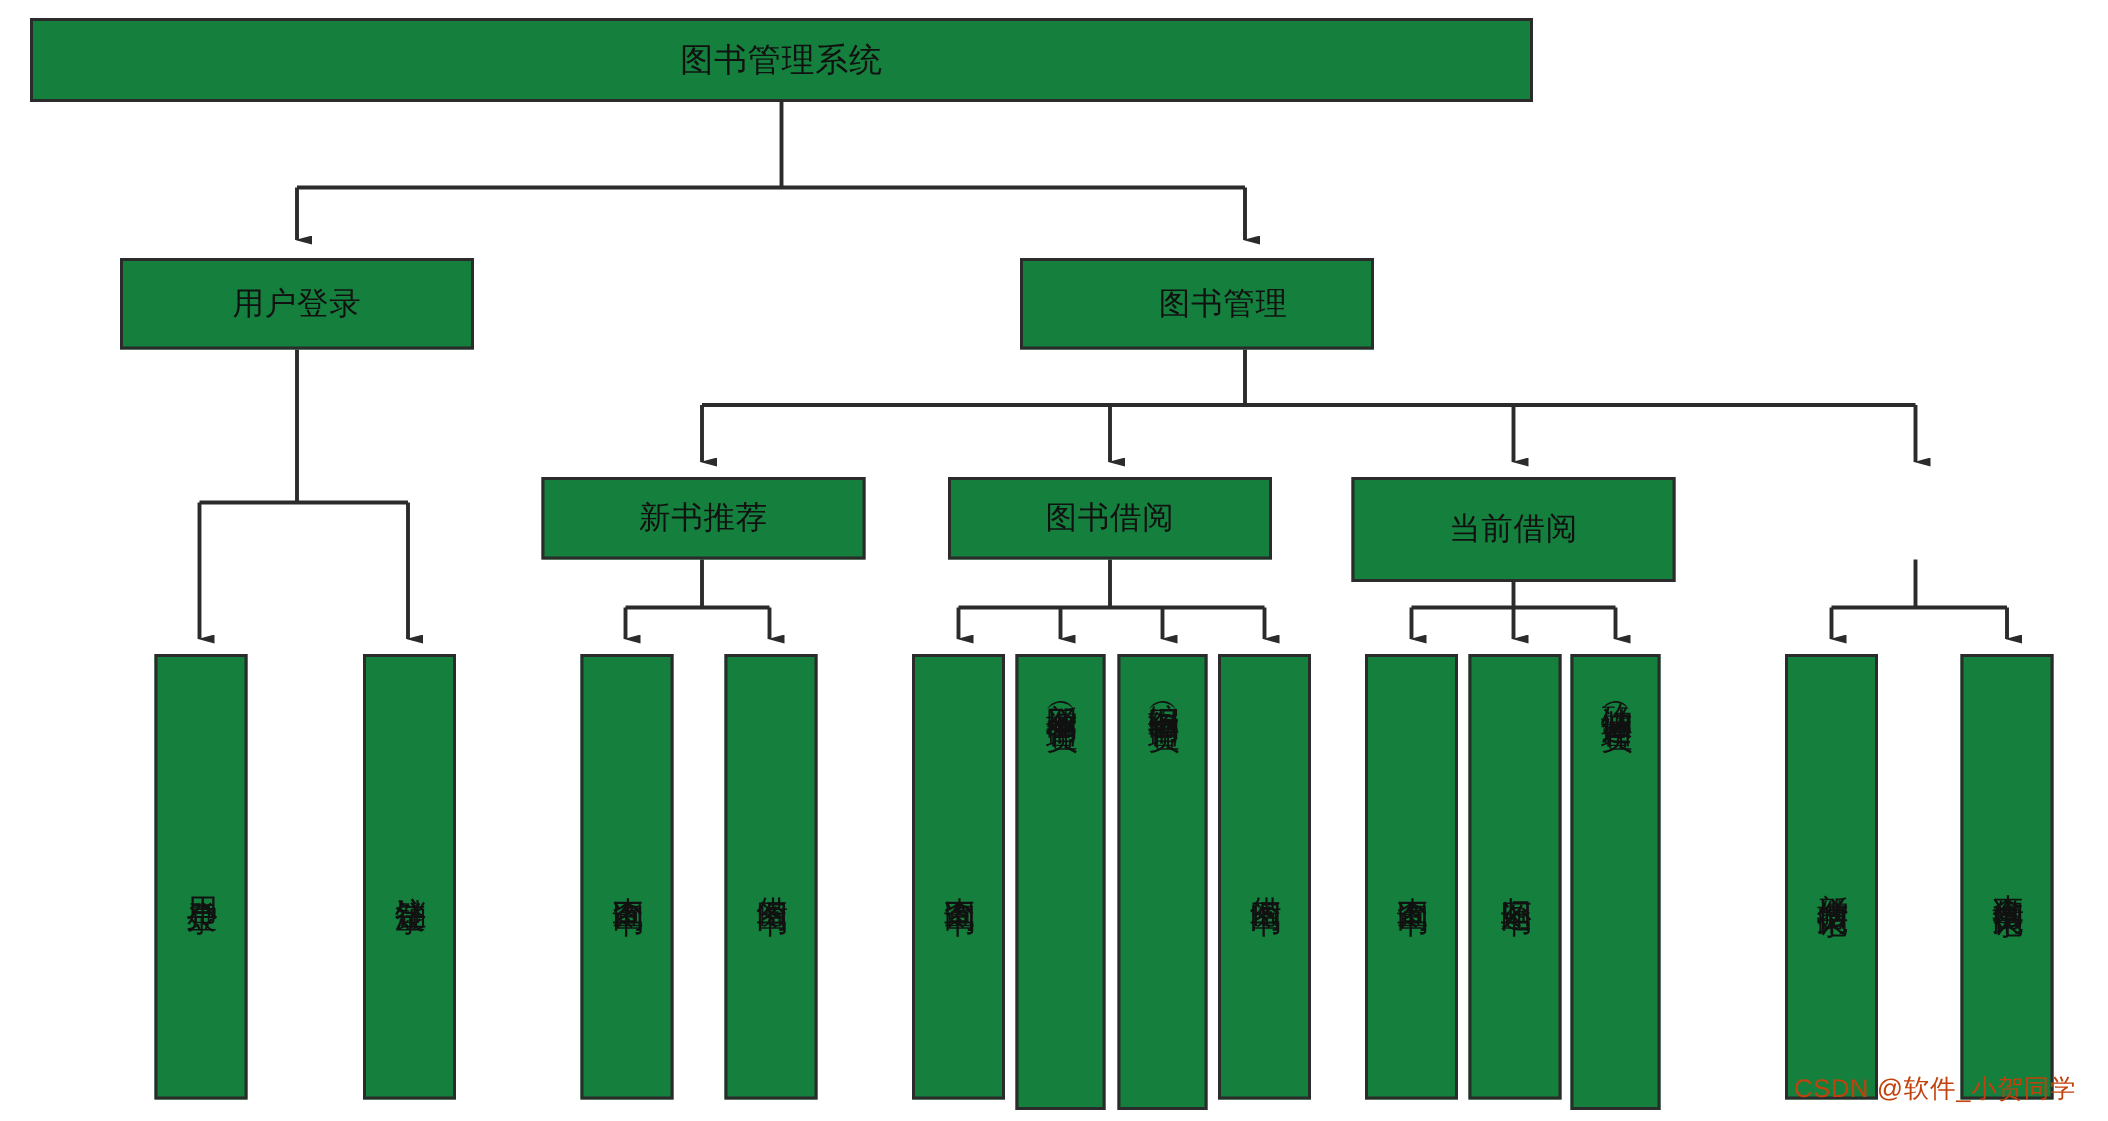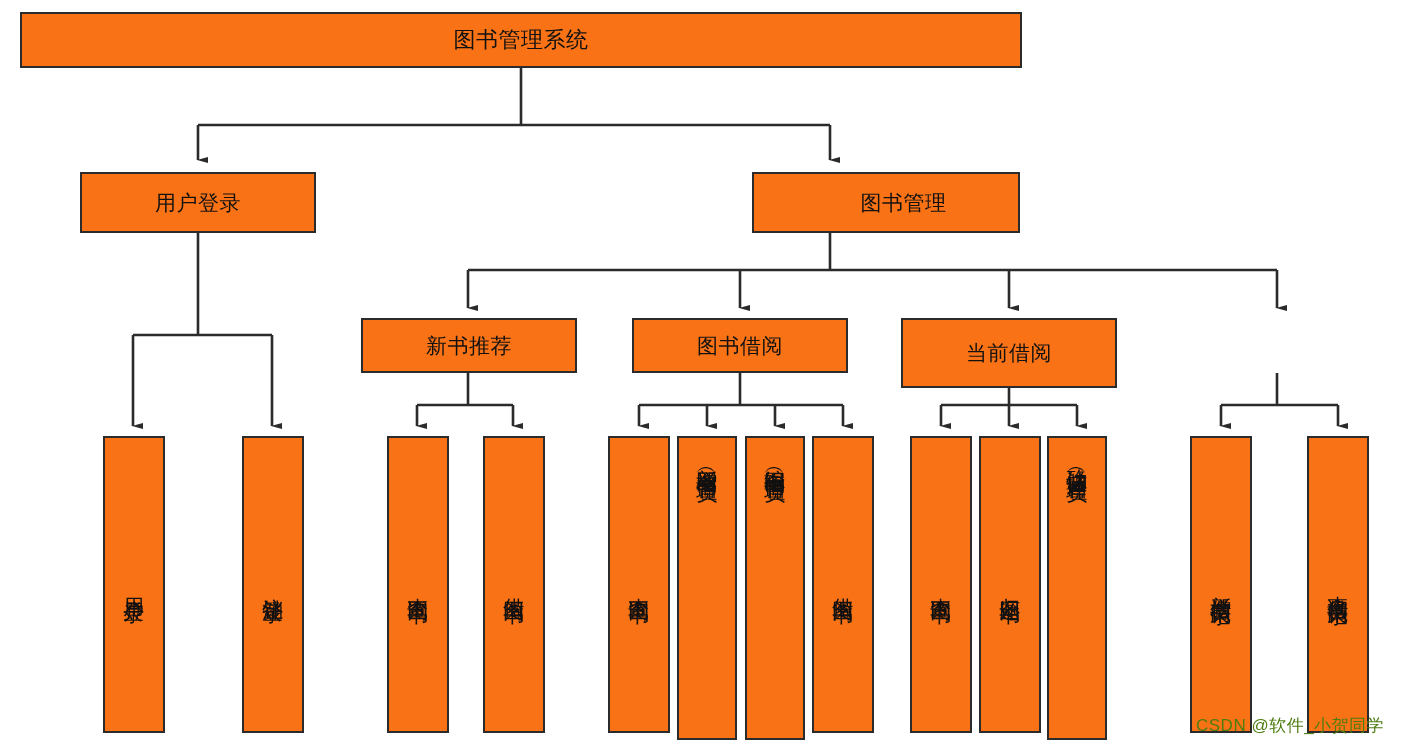--- a/index.html
+++ b/index.html
@@ -22,21 +22,21 @@
     position: absolute;
     left: 0;
     top: 0;
     width: 1405px;
     height: 747px;
     pointer-events: none;
   }
   .node {
     position: absolute;
     box-sizing: border-box;
-    background: #f97316;
+    background: #15803d;
     border: 2.5px solid #2b2b2b;
     display: flex;
     align-items: center;
     justify-content: center;
     text-align: center;
   }
   .node-h {
     font-size: 21px;
     line-height: 1.1;
     letter-spacing: 0.5px;
@@ -60,21 +60,21 @@
   }
   .leaf.midtext {
     align-items: center;
     padding-top: 0;
   }
   .watermark {
     position: absolute;
     left: 1196px;
     top: 714px;
     font-size: 17px;
-    color: #4d7c0f;
+    color: #c2410c;
     white-space: nowrap;
     letter-spacing: 0.5px;
   }
 </style>
 </head>
 <body>
 
 <div id="canvas">
 
   <svg id="wires" viewBox="0 0 1405 747" xmlns="http://www.w3.org/2000/svg">
@@ -127,21 +127,21 @@
     </g>
   </svg>
 
   <div class="node node-h node-root" style="left:20px; top:12px; width:1002px; height:56px;">
     <span>图书管理系统</span>
   </div>
 
   <div class="node node-h" style="left:80px; top:172px; width:236px; height:61px;">
     <span>用户登录</span>
   </div>
-  <div class="node node-h" style="left:752px; top:172px; width:268px; height:61px;padding-left:35px;">
+  <div class="node node-h" style="left:680px; top:172px; width:236px; height:61px;padding-left:35px;">
     <span>图书管理</span>
   </div>
 
   <div class="node node-h" style="left:361px; top:318px; width:216px; height:55px;text-align:right;">
     <span>新书推荐</span>
   </div>
   <div class="node node-h" style="left:632px; top:318px; width:216px; height:55px;">
     <span>图书借阅</span>
   </div>
   <div class="node node-h" style="left:901px; top:318px; width:216px; height:70px;">

